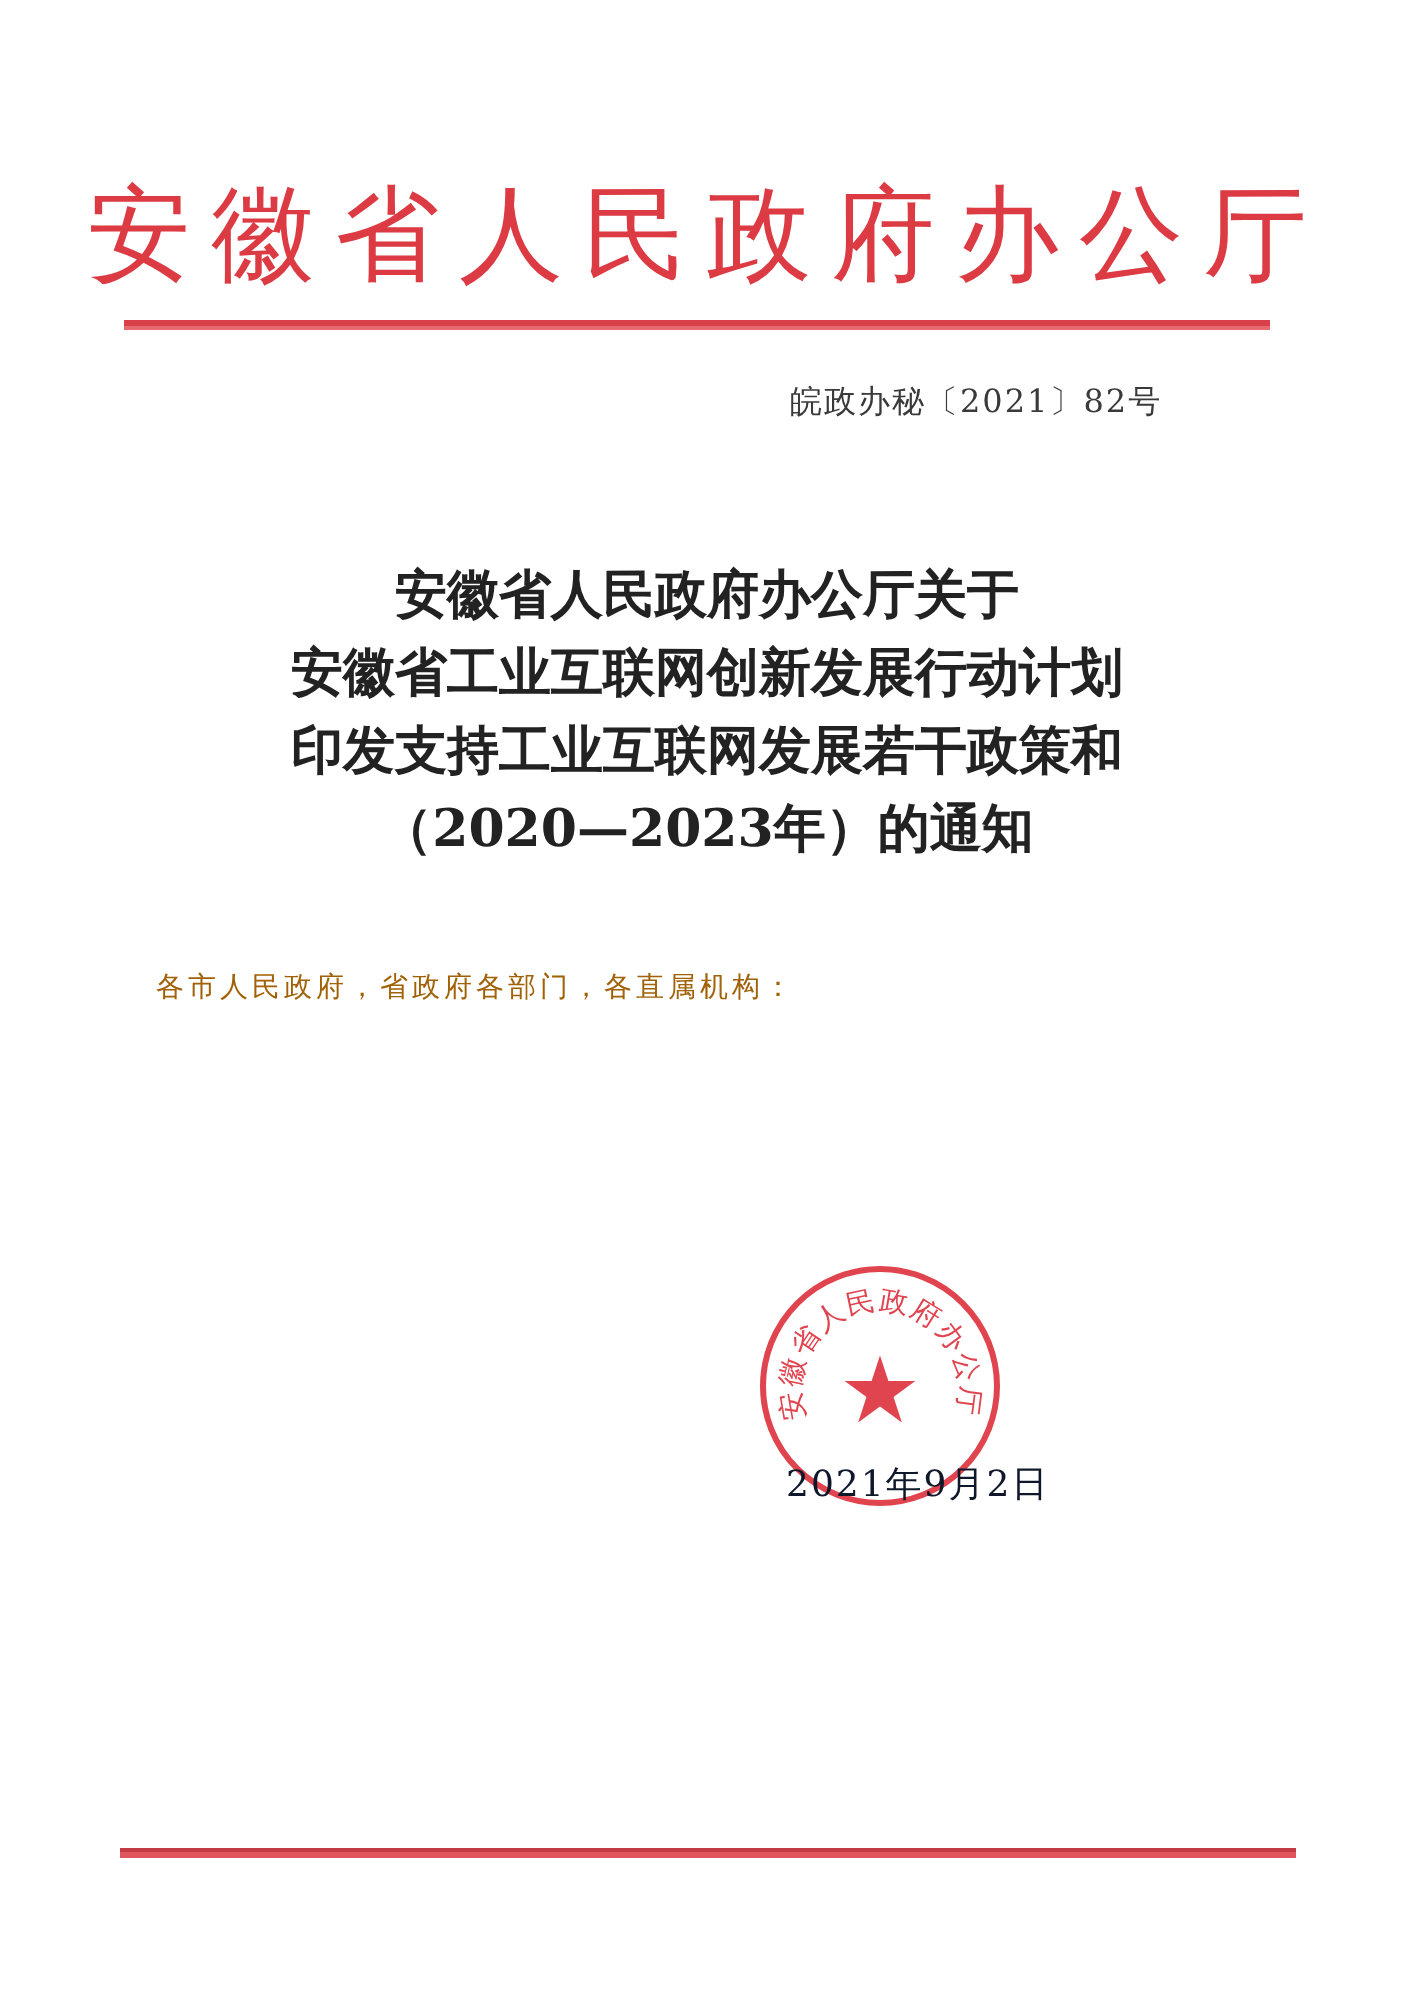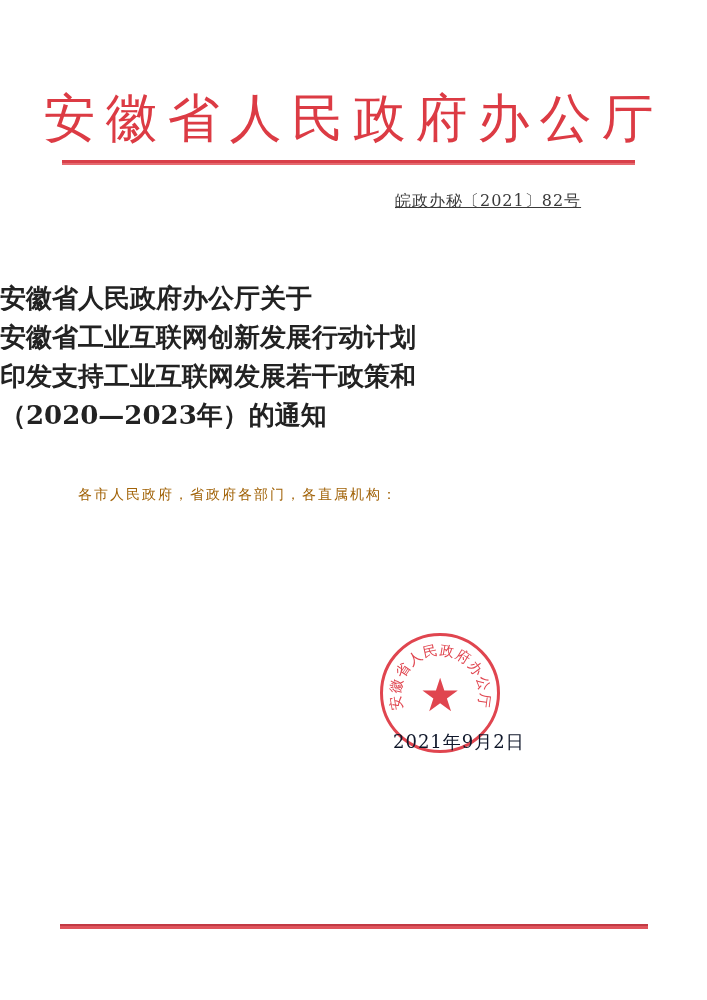--- a/index.html
+++ b/index.html
@@ -11,24 +11,24 @@
     position: absolute; left: 0; width: 707px; top: 88px; text-align: center;
     color: #dc3b44; font-size: 52px; letter-spacing: 10px; font-weight: normal;
     font-family: "DejaVu Serif", serif; line-height: 60px;
   }
   .red-rule-top {
     position: absolute; left: 62px; top: 160px; width: 573px; height: 3px;
     background: #d9404a; border-bottom: 2px solid #e66a70;
   }
   .doc-number {
     position: absolute; left: 395px; top: 191px; font-size: 16px; color: #3a3a3a;
-    font-family: "DejaVu Serif", serif; letter-spacing: 1px; text-decoration: underline;
+    font-family: "DejaVu Serif", serif; letter-spacing: 1px;
   }
   .title {
-    position: absolute; left: 0; width: 707px; top: 279px; text-align: left;
+    position: absolute; left: 0; width: 707px; top: 279px; text-align: center;
     font-size: 26px; font-weight: bold; color: #222; line-height: 39px;
     font-family: "DejaVu Serif", serif;
   }
   .title div { white-space: nowrap; }
   .body-text {
     position: absolute; left: 78px; top: 478px; width: 560px;
     font-size: 14px; color: #a16207; line-height: 35px; letter-spacing: 2px;
     font-family: Liberation Mono, monospace;
   }
   .body-text .indent { text-indent: 38px; }

